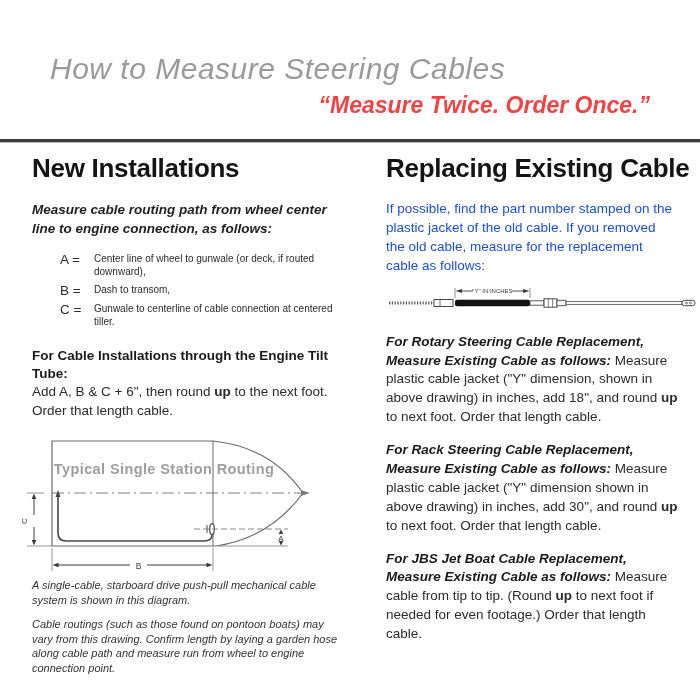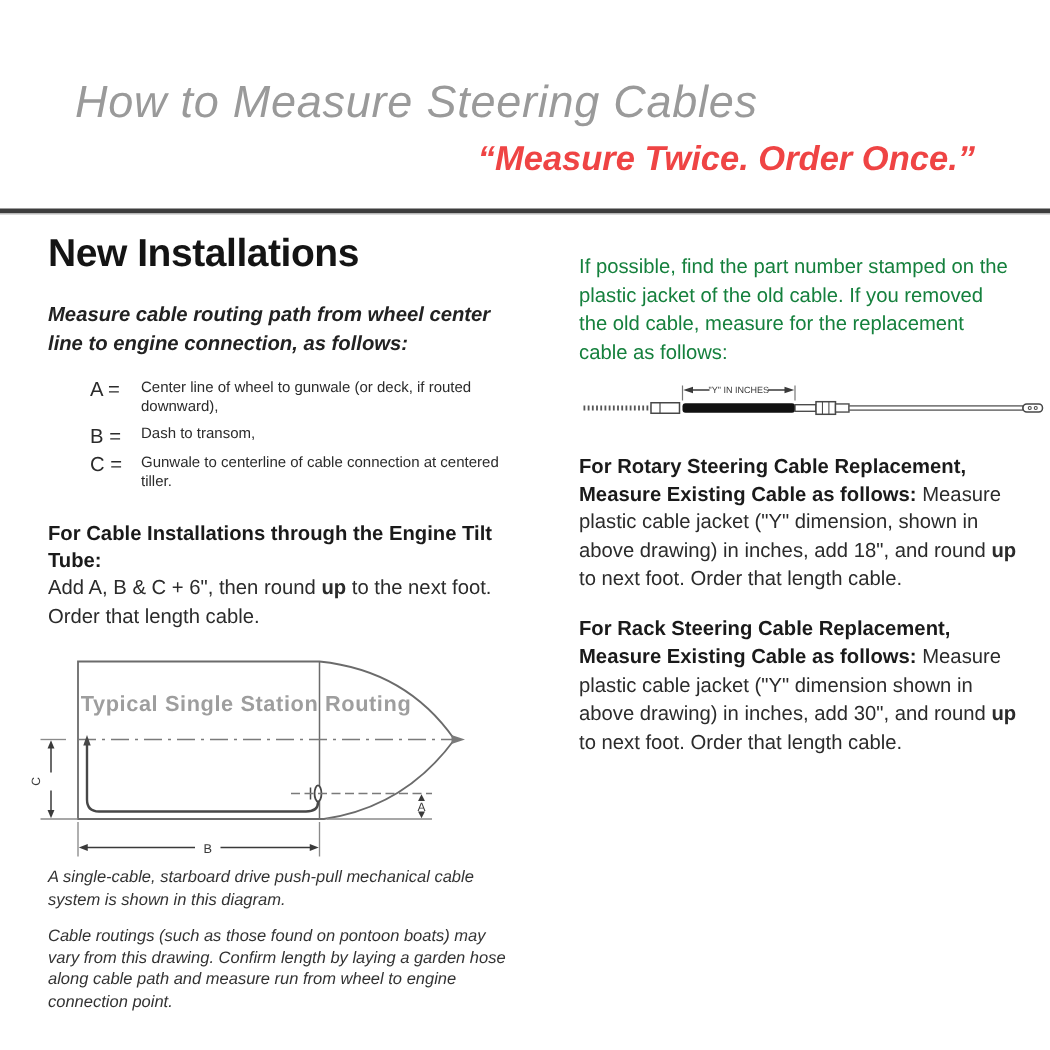--- a/index.html
+++ b/index.html
@@ -29,38 +29,38 @@
   .col-right{left:386px;width:292px;}
   h2.sec-head{
     margin:0;font-size:26px;font-weight:bold;color:#141414;
     letter-spacing:-0.3px;white-space:nowrap;
   }
   .intro-bi{
     margin-top:17px;font-size:13.5px;font-weight:bold;font-style:italic;
     line-height:1.38;color:#222;
   }
   .intro-reg{
-    margin-top:15px;font-size:13.5px;line-height:1.42;color:#15803d;width:286px;
+    margin-top:15px;font-size:13.5px;line-height:1.42;color:#1d4ed8;width:286px;
   }
   .meas-list{margin-top:14px;padding-left:28px;}
   .meas-row{display:grid;grid-template-columns:34px 1fr;margin-bottom:4px;}
   .meas-key{font-size:13.5px;color:#2b2b2b;}
   .meas-desc{font-size:10px;line-height:1.32;color:#2b2b2b;}
   .tilt-head{
     margin-top:19px;font-size:13.5px;font-weight:bold;line-height:1.35;color:#1a1a1a;
   }
   .tilt-body{font-size:13.5px;line-height:1.4;color:#2b2b2b;}
   .boat-svg{display:block;margin:13px 0 0 -14px;}
   .caption-sm{
     margin-top:4px;font-size:11px;font-style:italic;line-height:1.32;color:#333;width:312px;
   }
   .caption-sm + .caption-sm{margin-top:10px;}
   .cable-svg{display:block;margin:9px 0 2px -9px;}
   .rep-section{margin-top:14px;font-size:13.5px;line-height:1.4;color:#2b2b2b;}
-  .rep-lead{font-weight:bold;color:#1a1a1a;}
+  .rep-lead{font-weight:bold;font-style:italic;color:#1a1a1a;}
   b.inl{font-weight:bold;}
   
   .svg-dim{font-family:"Liberation Sans",sans-serif;fill:#3a3a3a;}
   .svg-gray-label{
     font-family:"Liberation Sans",sans-serif;fill:#9e9e9e;font-weight:bold;
     letter-spacing:0.4px;
   }
 </style>
 </head>
 <body>
@@ -138,20 +138,21 @@
       <polygon points="194.5,131 188.5,128.7 188.5,133.3" fill="#3a3a3a"></polygon>
       <text x="120.5" y="134.5" text-anchor="middle" font-size="8.5" class="svg-dim">B</text>
     </g>
   </svg>
 
   <div class="caption-sm">A single-cable, starboard drive push-pull mechanical cable system is shown in this diagram.</div>
   <div class="caption-sm">Cable routings (such as those found on pontoon boats) may vary from this drawing. Confirm length by laying a garden hose along cable path and measure run from wheel to engine connection point.</div>
 </div>
 
 <div class="col col-right">
+  <h2 class="sec-head">Replacing Existing Cable</h2>
 
   <div class="intro-reg">If possible, find the part number stamped on the plastic jacket of the old cable. If you removed the old cable, measure for the replacement cable as follows:</div>
 
   <svg class="cable-svg" width="322" height="34" viewBox="0 0 322 34">
 
     <line x1="12" y1="18" x2="57" y2="18" stroke="#555555" stroke-width="3.2" stroke-dasharray="1.2 1.6"></line>
 
     <rect x="57" y="14.5" width="19" height="7" fill="#ffffff" stroke="#474747" stroke-width="1"></rect>
     <line x1="63" y1="14.5" x2="63" y2="21.5" stroke="#474747" stroke-width="0.8"></line>
 
@@ -179,13 +180,14 @@
       <polygon points="78.5,6 85,3.9 85,8.1" fill="#3a3a3a"></polygon>
       <polygon points="152.5,6 146,3.9 146,8.1" fill="#3a3a3a"></polygon>
       <text x="115.5" y="8.2" text-anchor="middle" font-size="6" class="svg-dim">"Y" IN INCHES</text>
     </g>
   </svg>
 
   <div class="rep-section"><span class="rep-lead">For Rotary Steering Cable Replacement, Measure Existing Cable as follows:</span><span> Measure plastic cable jacket ("Y" dimension, shown in above drawing) in inches, add 18", and round </span><b class="inl">up</b><span> to next foot. Order that length cable.</span></div>
 
   <div class="rep-section"><span class="rep-lead">For Rack Steering Cable Replacement, Measure Existing Cable as follows:</span><span> Measure plastic cable jacket ("Y" dimension shown in above drawing) in inches, add 30", and round </span><b class="inl">up</b><span> to next foot. Order that length cable.</span></div>
 
+  <div class="rep-section"><span class="rep-lead">For JBS Jet Boat Cable Replacement, Measure Existing Cable as follows:</span><span> Measure cable from tip to tip. (Round </span><b class="inl">up</b><span> to next foot if needed for even footage.) Order that length cable.</span></div>
 </div>
 
 </body></html>

